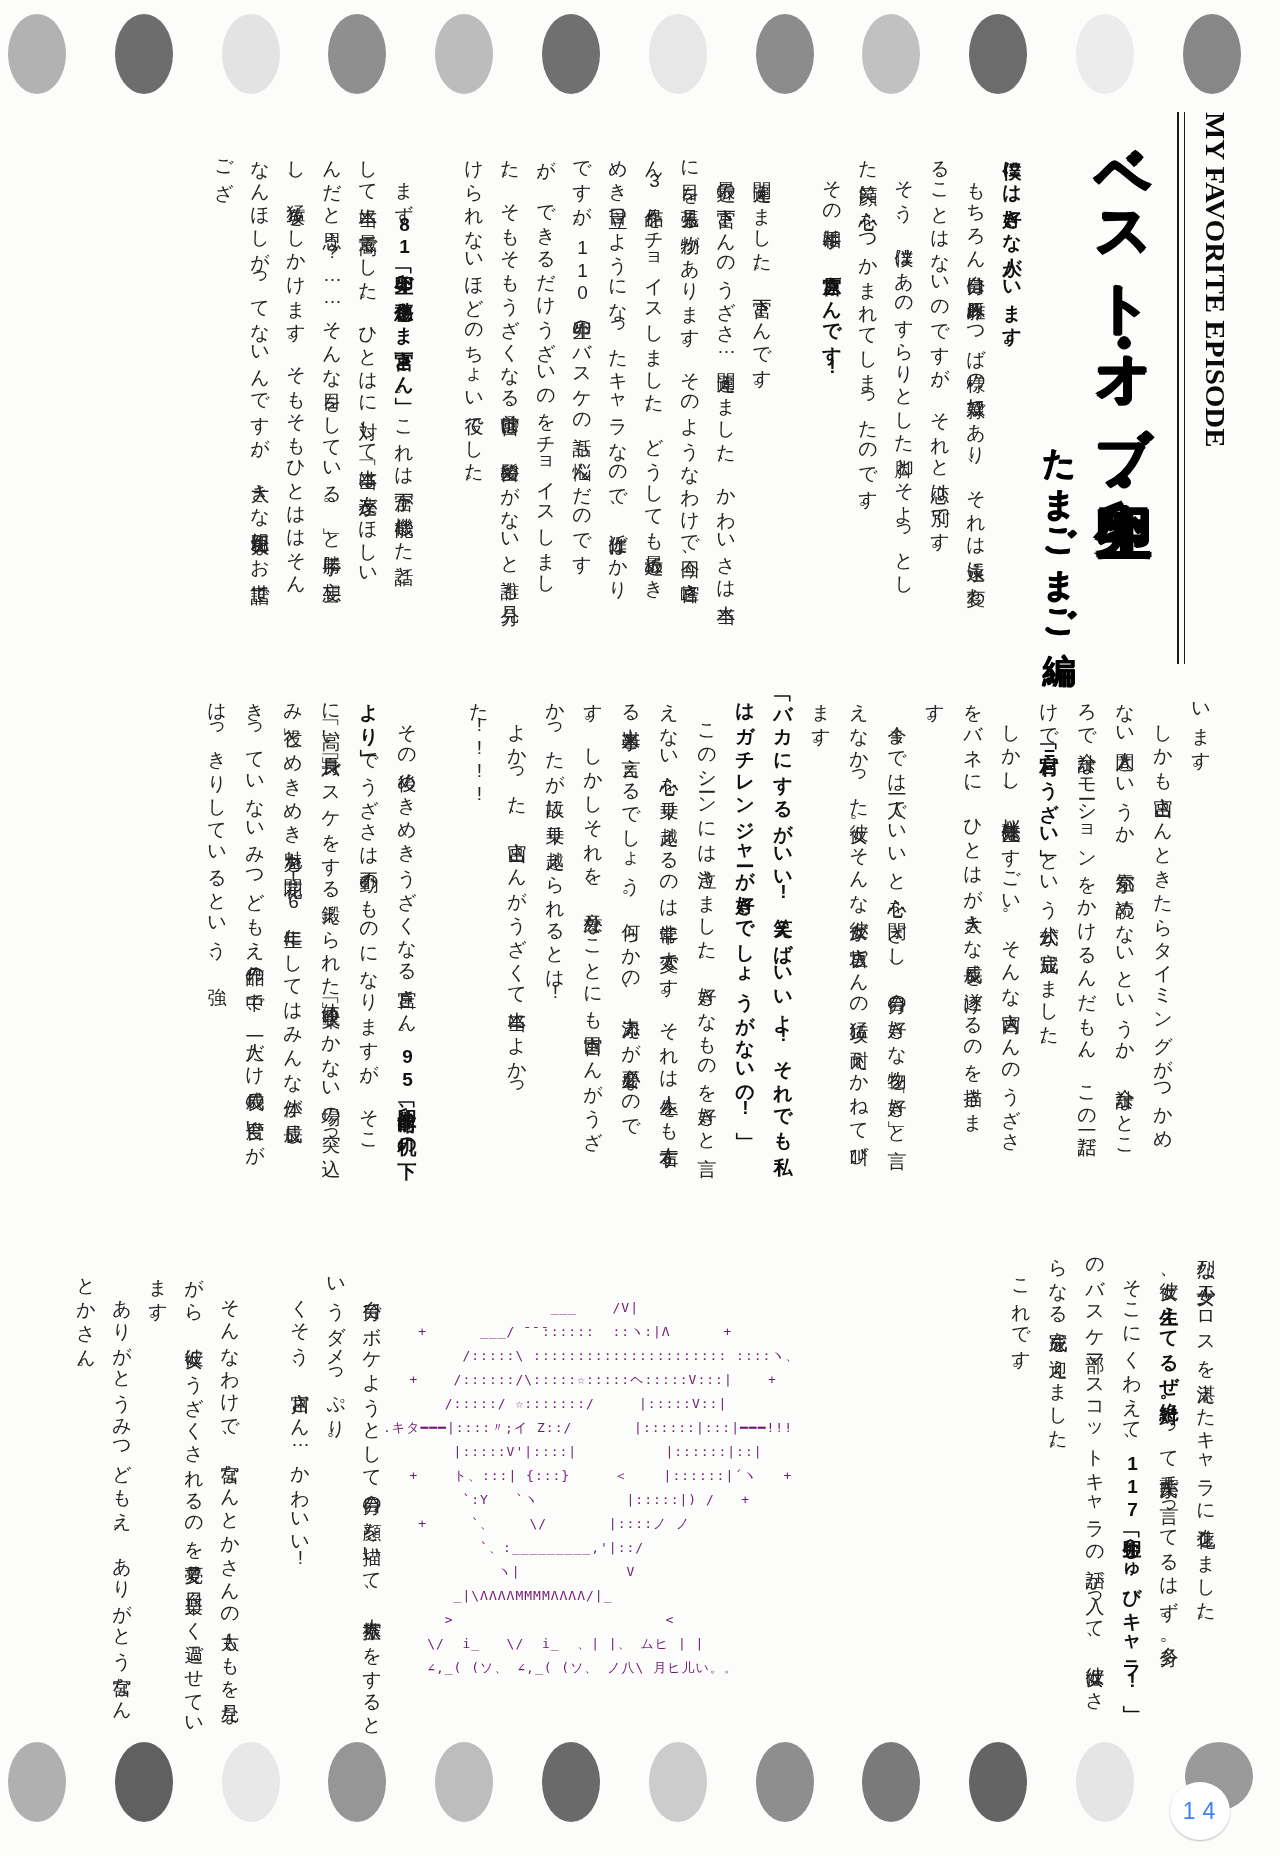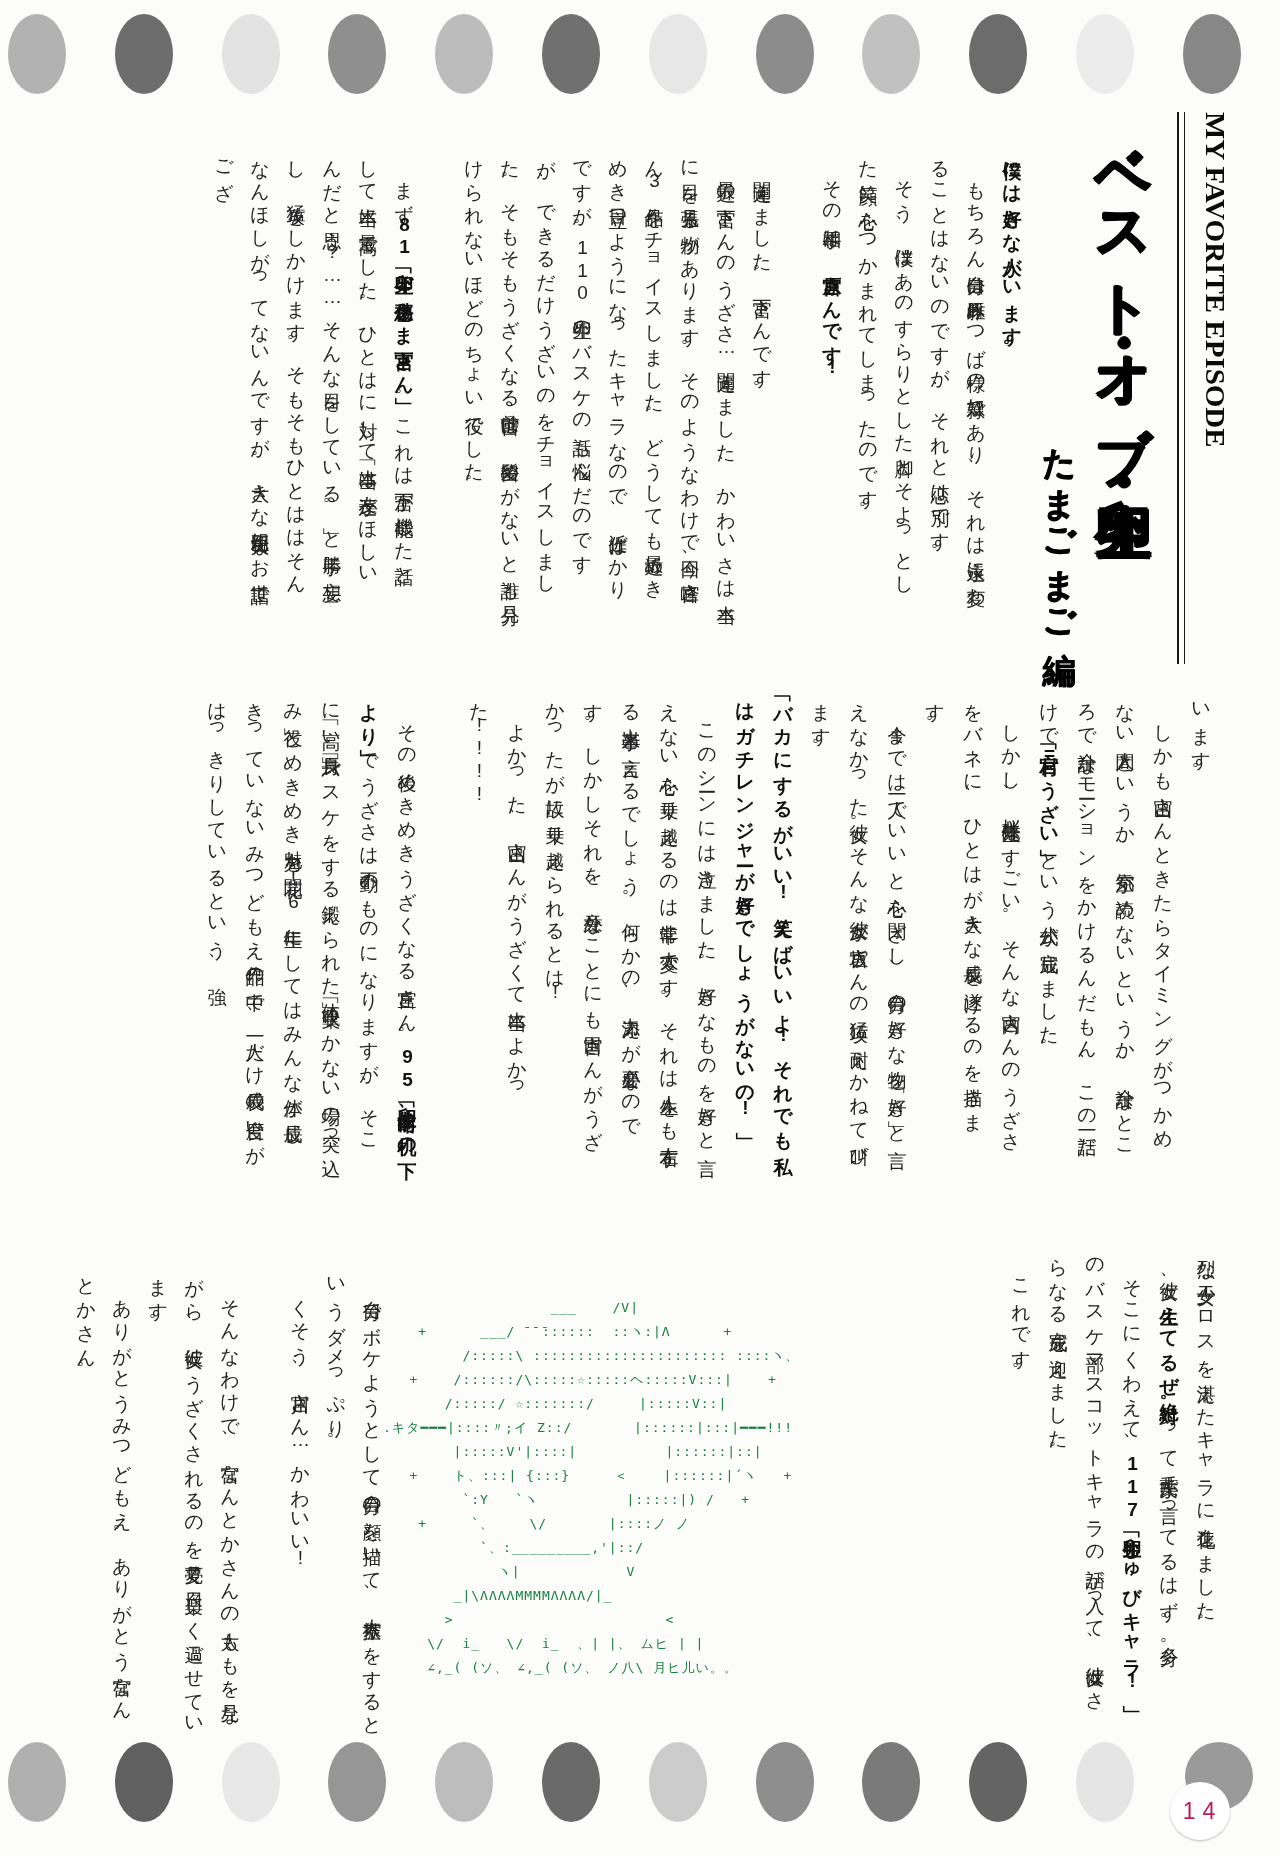--- a/index.html
+++ b/index.html
@@ -52,33 +52,33 @@
     position:absolute;top:424px;left:1036px;
     writing-mode:vertical-rl;text-orientation:upright;
     font-size:33px;font-weight:bold;letter-spacing:3px;color:#000;
     text-shadow:0.8px 0 0 #000,0 0.8px 0 #000;
   }
 
   
   #ascii-art{
     position:absolute;left:383px;top:1283px;
     font-family:"DejaVu Sans Mono", monospace;
-    font-size:13px;line-height:24px;white-space:pre;color:#15803d;
+    font-size:13px;line-height:24px;white-space:pre;color:#701a75;
     letter-spacing:1px;
   }
 
   
   #page-number-group{position:absolute;left:1150px;top:1690px;width:130px;height:150px;}
   #page-circle-gray{position:absolute;left:35px;top:52px;width:68px;height:68px;border-radius:50%;}
   #page-circle-white{
     position:absolute;left:20px;top:92px;width:60px;height:58px;border-radius:50%;
     background:#ffffff;box-shadow:0 1px 2px rgba(0,0,0,0.25);
     display:flex;align-items:center;justify-content:center;
   }
-  #page-number{font-size:23px;letter-spacing:7px;color:#be185d;padding-left:5px;}
+  #page-number{font-size:23px;letter-spacing:7px;color:#3b82f6;padding-left:5px;}
 </style>
 </head>
 <body>
 
 <div id="top-circles" class="circle-row">
     <div class="ellipse" style="left: 8px; background: rgb(178, 178, 178);"></div>
     <div class="ellipse" style="left: 114.8px; background: rgb(109, 109, 109);"></div>
     <div class="ellipse" style="left: 221.6px; background: rgb(227, 227, 227);"></div>
     <div class="ellipse" style="left: 328.4px; background: rgb(143, 143, 143);"></div>
     <div class="ellipse" style="left: 435.2px; background: rgb(188, 188, 188);"></div>

